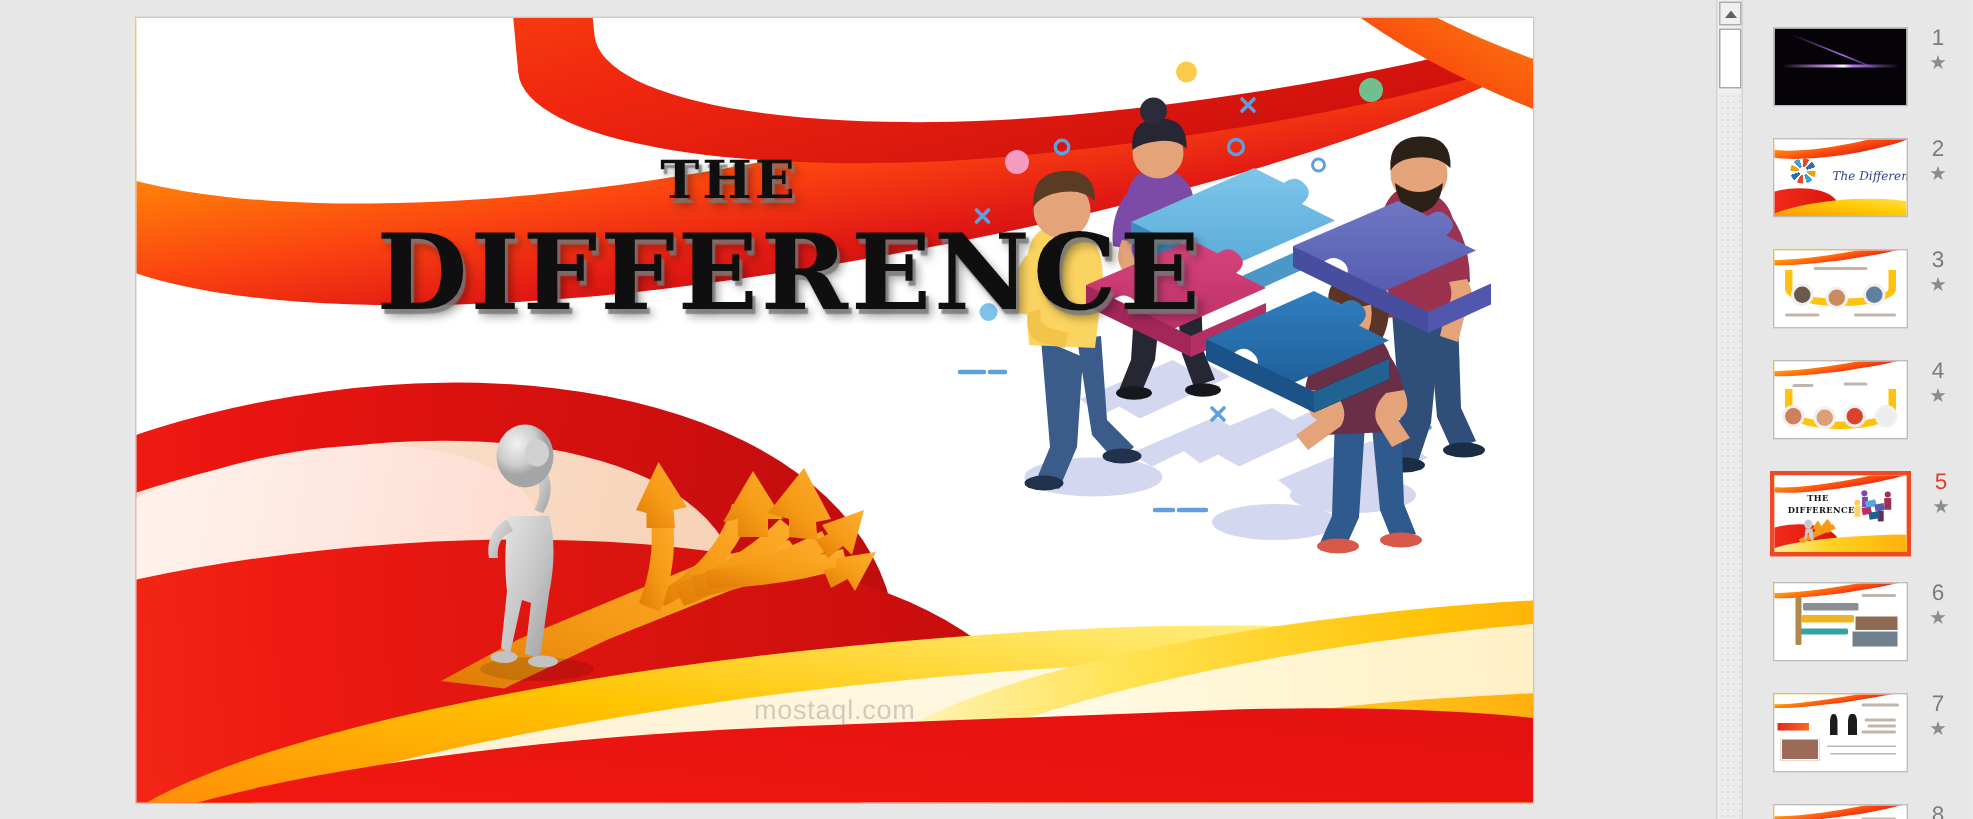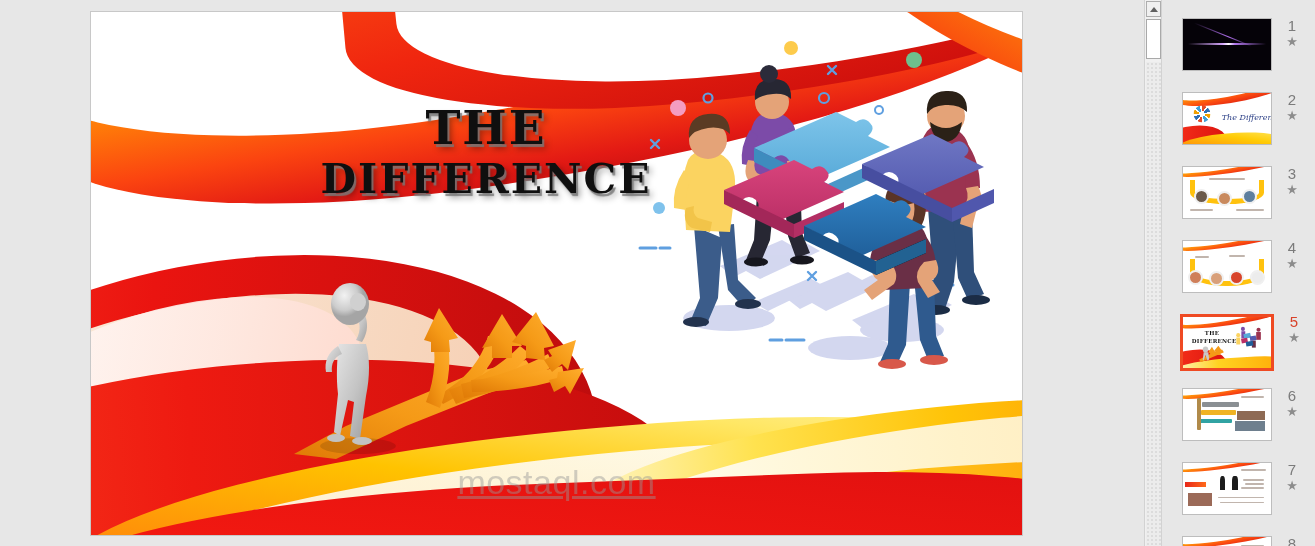--- a/index.html
+++ b/index.html
@@ -128,37 +128,37 @@
     text-align: center; z-index: 7;
   }
   .title-line {
     font-family: "DejaVu Serif", serif;
     font-weight: bold;
     color: #0f0f0f;
     letter-spacing: 2px;
     line-height: 1.18;
     text-shadow: 2px 3px 1px rgba(120,120,120,.85), 4px 5px 6px rgba(0,0,0,.35);
   }
-  .title-line.l1 { font-size: 47px; }
-  .title-line.l2 { font-size: 41px; }
+  .title-line.l1 { font-size: 35px; }
+  .title-line.l2 { font-size: 70px; }
 
   
   .figure-art { position: absolute; left: 195px; top: 242px; width: 300px; height: 210px; z-index: 6; }
 
   
   .team-art { position: absolute; left: 545px; top: 18px; width: 370px; height: 355px; z-index: 6; }
 
   
   .watermark {
     position: absolute; left: 50%; top: 452px; transform: translateX(-50%);
     text-align: center; z-index: 8; pointer-events: none;
     color: rgba(150,150,150,.45);
   }
   .wm-ar { font-size: 32px; font-weight: bold; line-height: 1.05; letter-spacing: 1px; }
-  .wm-en { font-size: 34px; line-height: 1.1; letter-spacing: .5px; text-decoration: underline; }
+  .wm-en { font-size: 18px; line-height: 1.1; letter-spacing: .5px; }
 
   
   .scrollbar {
     position: absolute; left: 1144px; top: 0; width: 18px; height: 546px;
     background: #f0f0f0; border-left: 1px solid #d2d2d2; border-right: 1px solid #d2d2d2;
   }
   .sb-up {
     position: absolute; left: 1px; top: 1px; width: 15px; height: 16px;
     background: #f0f0f0; border: 1px solid #adadad;
     display: flex; align-items: center; justify-content: center;

